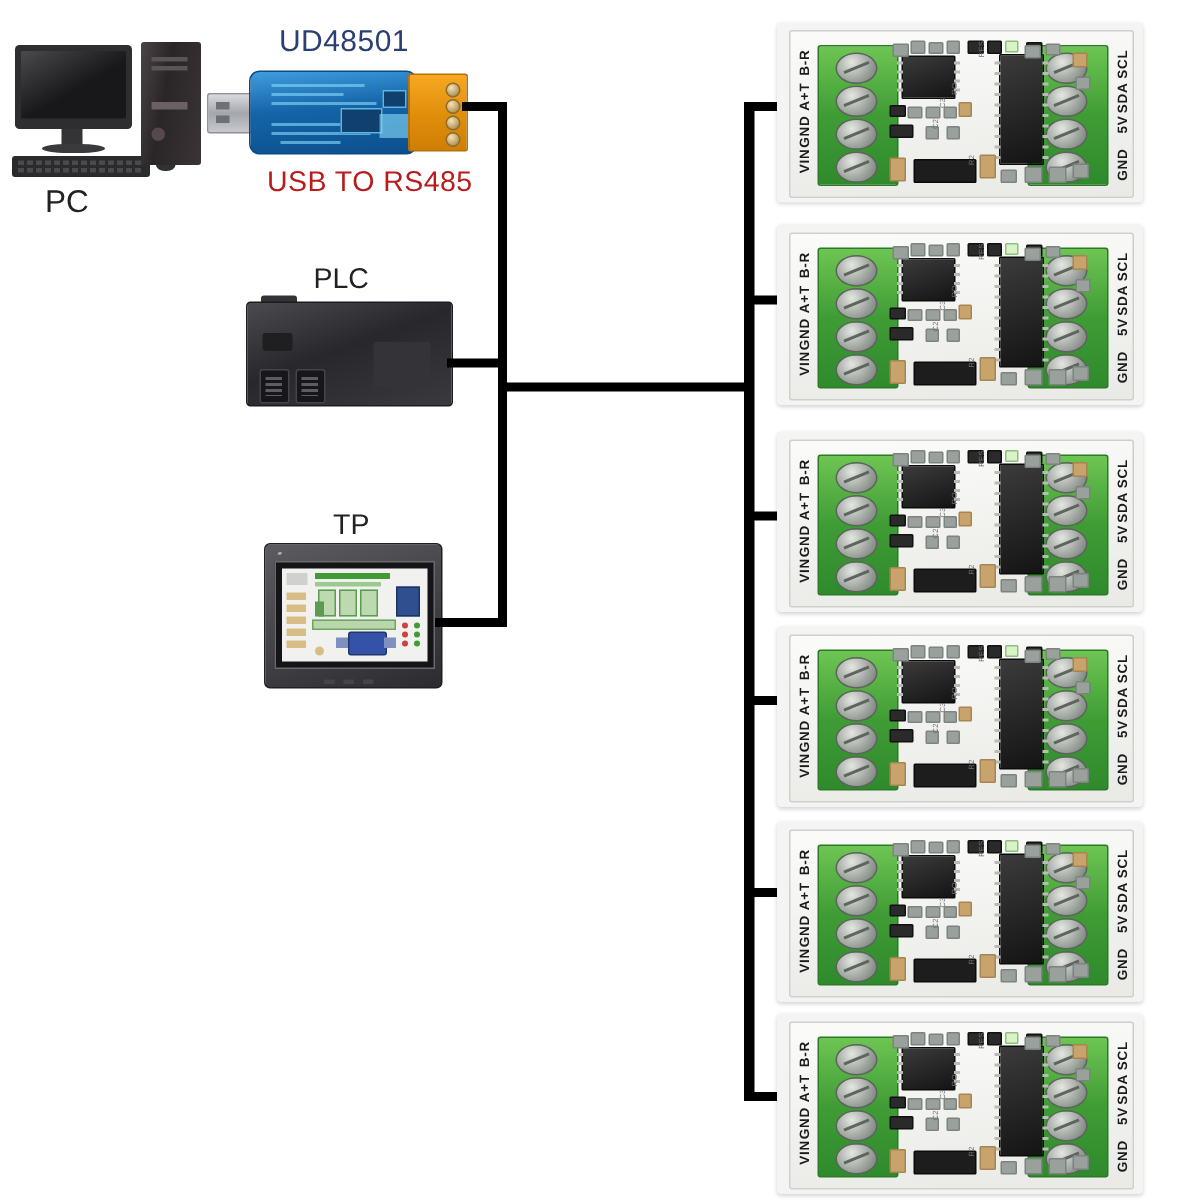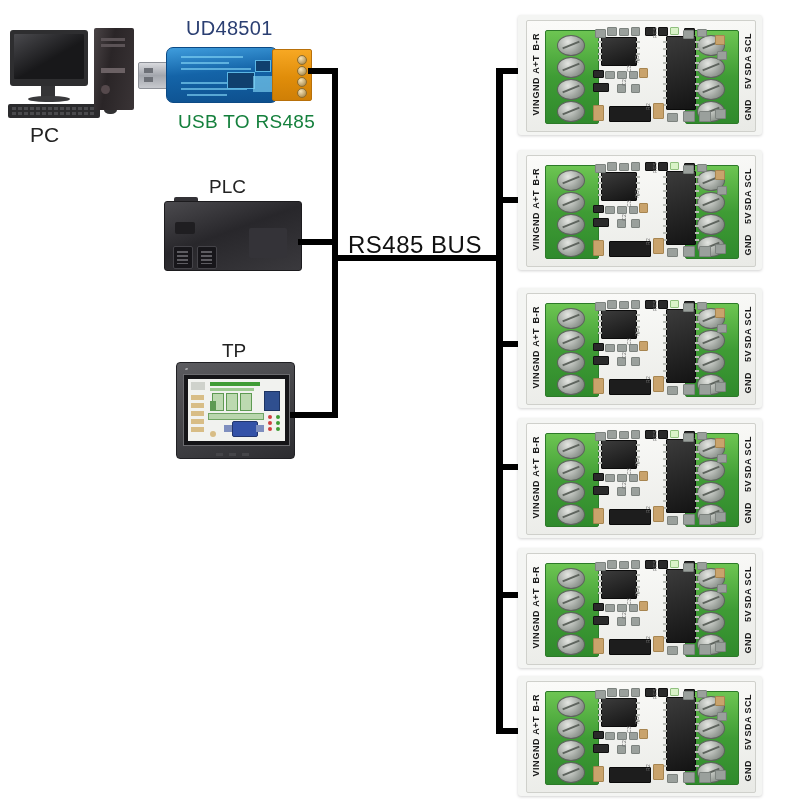--- a/index.html
+++ b/index.html
@@ -5,21 +5,21 @@
   html,body{margin:0;padding:0;background:#ffffff;}
   body{width:800px;height:800px;position:relative;overflow:hidden;
        font-family:"Liberation Sans","DejaVu Sans",sans-serif;}
   #stage{position:absolute;left:0;top:0;width:800px;height:800px;}
 
   .lbl{position:absolute;white-space:nowrap;}
   #pc-label{left:30px;top:123px;font-size:21px;color:#222;}
   #plc-label{left:209px;top:176px;font-size:19px;color:#222;}
   #tp-label{left:222px;top:340px;font-size:19px;color:#222;}
   #ud-label{left:186px;top:17px;font-size:20px;color:#2b3f72;letter-spacing:.3px;}
-  #usb-label{left:178px;top:111px;font-size:19px;color:#15803d;letter-spacing:.3px;}
+  #usb-label{left:178px;top:111px;font-size:19px;color:#b91c1c;letter-spacing:.3px;}
   #bus-label{left:348px;top:231px;font-size:24px;color:#111;letter-spacing:.5px;}
 
   
   .wire{position:absolute;background:#000;}
 
   
   #pc{position:absolute;left:8px;top:24px;width:140px;height:100px;}
   .mon-bezel{position:absolute;left:2px;top:6px;width:78px;height:56px;
      background:#2e2e30;border-radius:3px;}
   .mon-screen{position:absolute;left:4px;top:4px;width:70px;height:45px;
@@ -235,21 +235,20 @@
 
   <div class="wire" style="left:496px;top:68px;width:7px;height:666px;"></div>
 
   <div class="wire" style="left:496px;top:68px;width:26px;height:6px;"></div>
   <div class="wire" style="left:496px;top:197px;width:26px;height:6px;"></div>
   <div class="wire" style="left:496px;top:341px;width:26px;height:6px;"></div>
   <div class="wire" style="left:496px;top:464px;width:26px;height:6px;"></div>
   <div class="wire" style="left:496px;top:592px;width:26px;height:6px;"></div>
   <div class="wire" style="left:496px;top:728px;width:26px;height:6px;"></div>
 
-  <div class="lbl" id="bus-label">RS485 BUS</div>
 
   <div class="module" style="left:518px;top:15px;">
       <div class="mod-shadow"></div>
       <div class="pcb">
         <div class="tb tb-left">
           <div class="screw" style="top: 4px;">
             <i></i>
           </div>
           <div class="screw" style="top: 26px;">
             <i></i>

